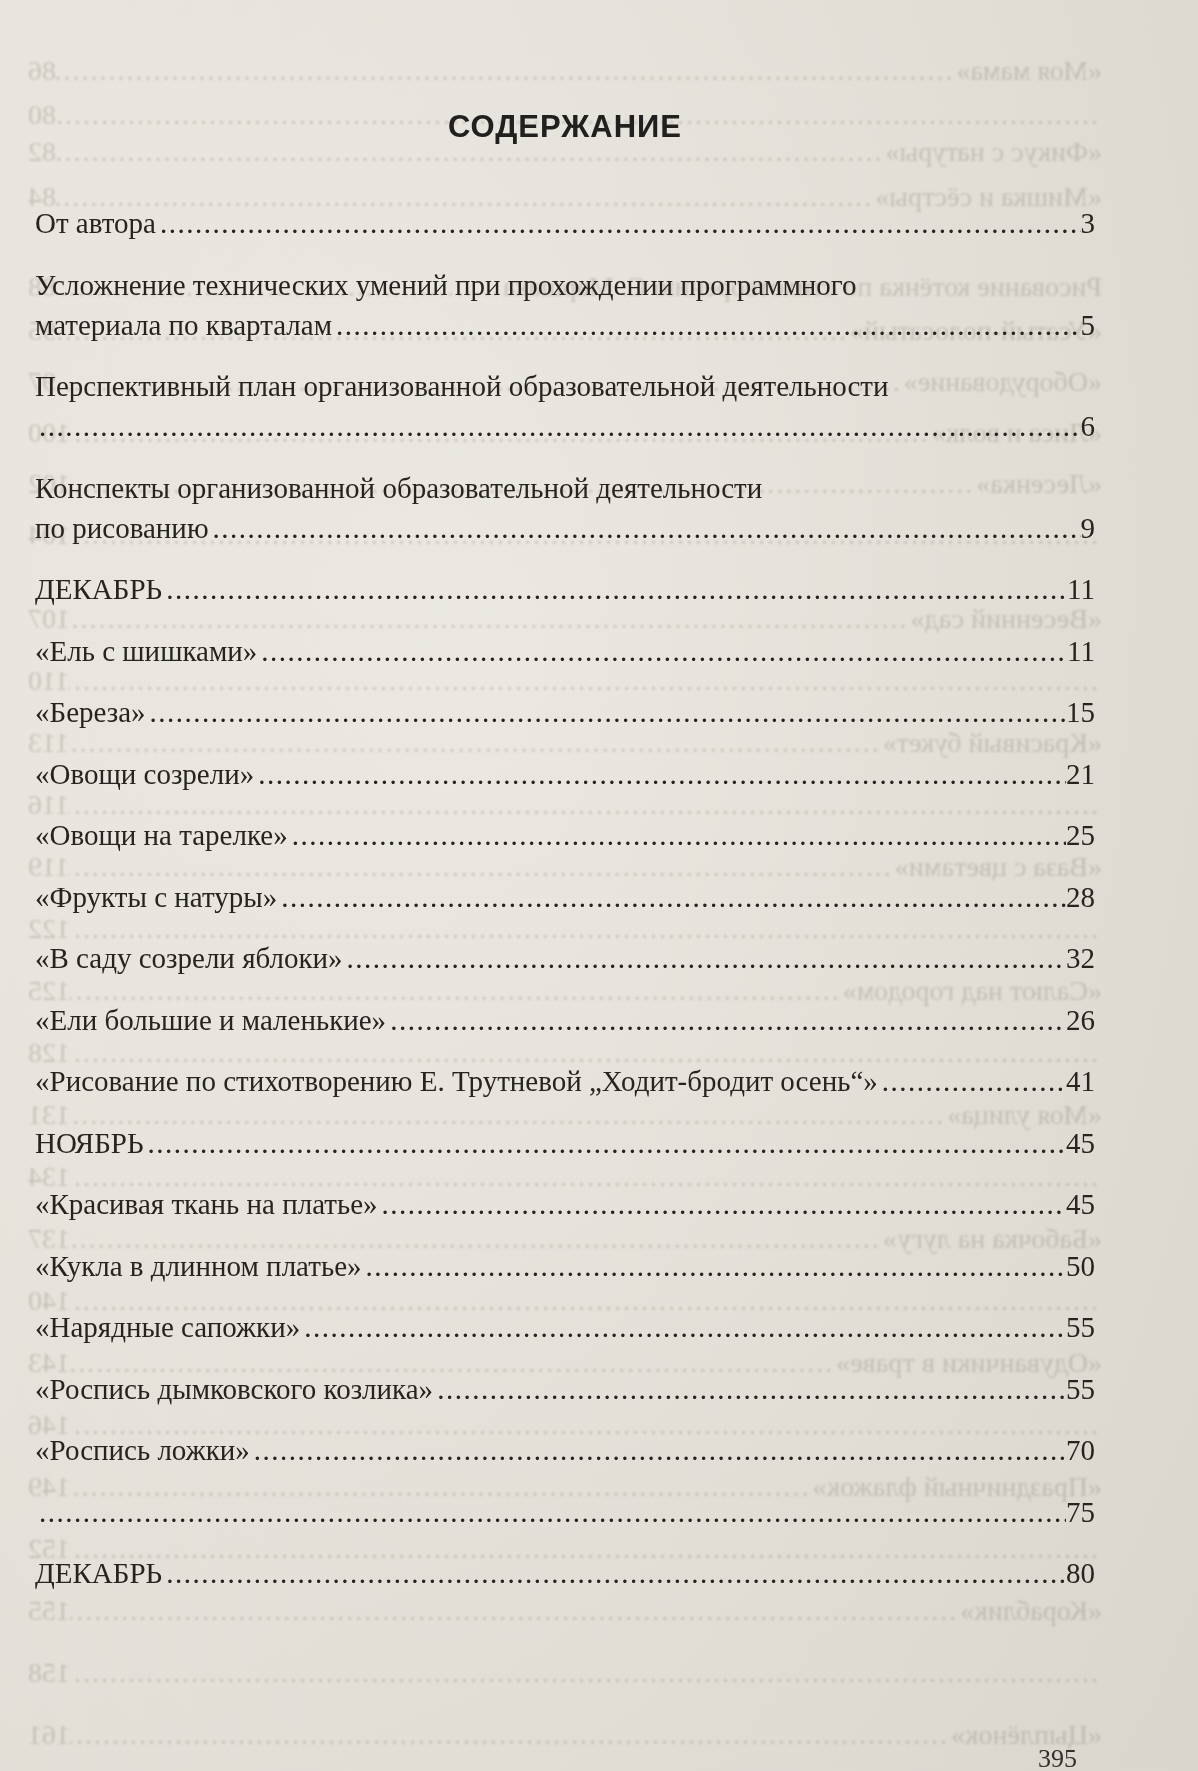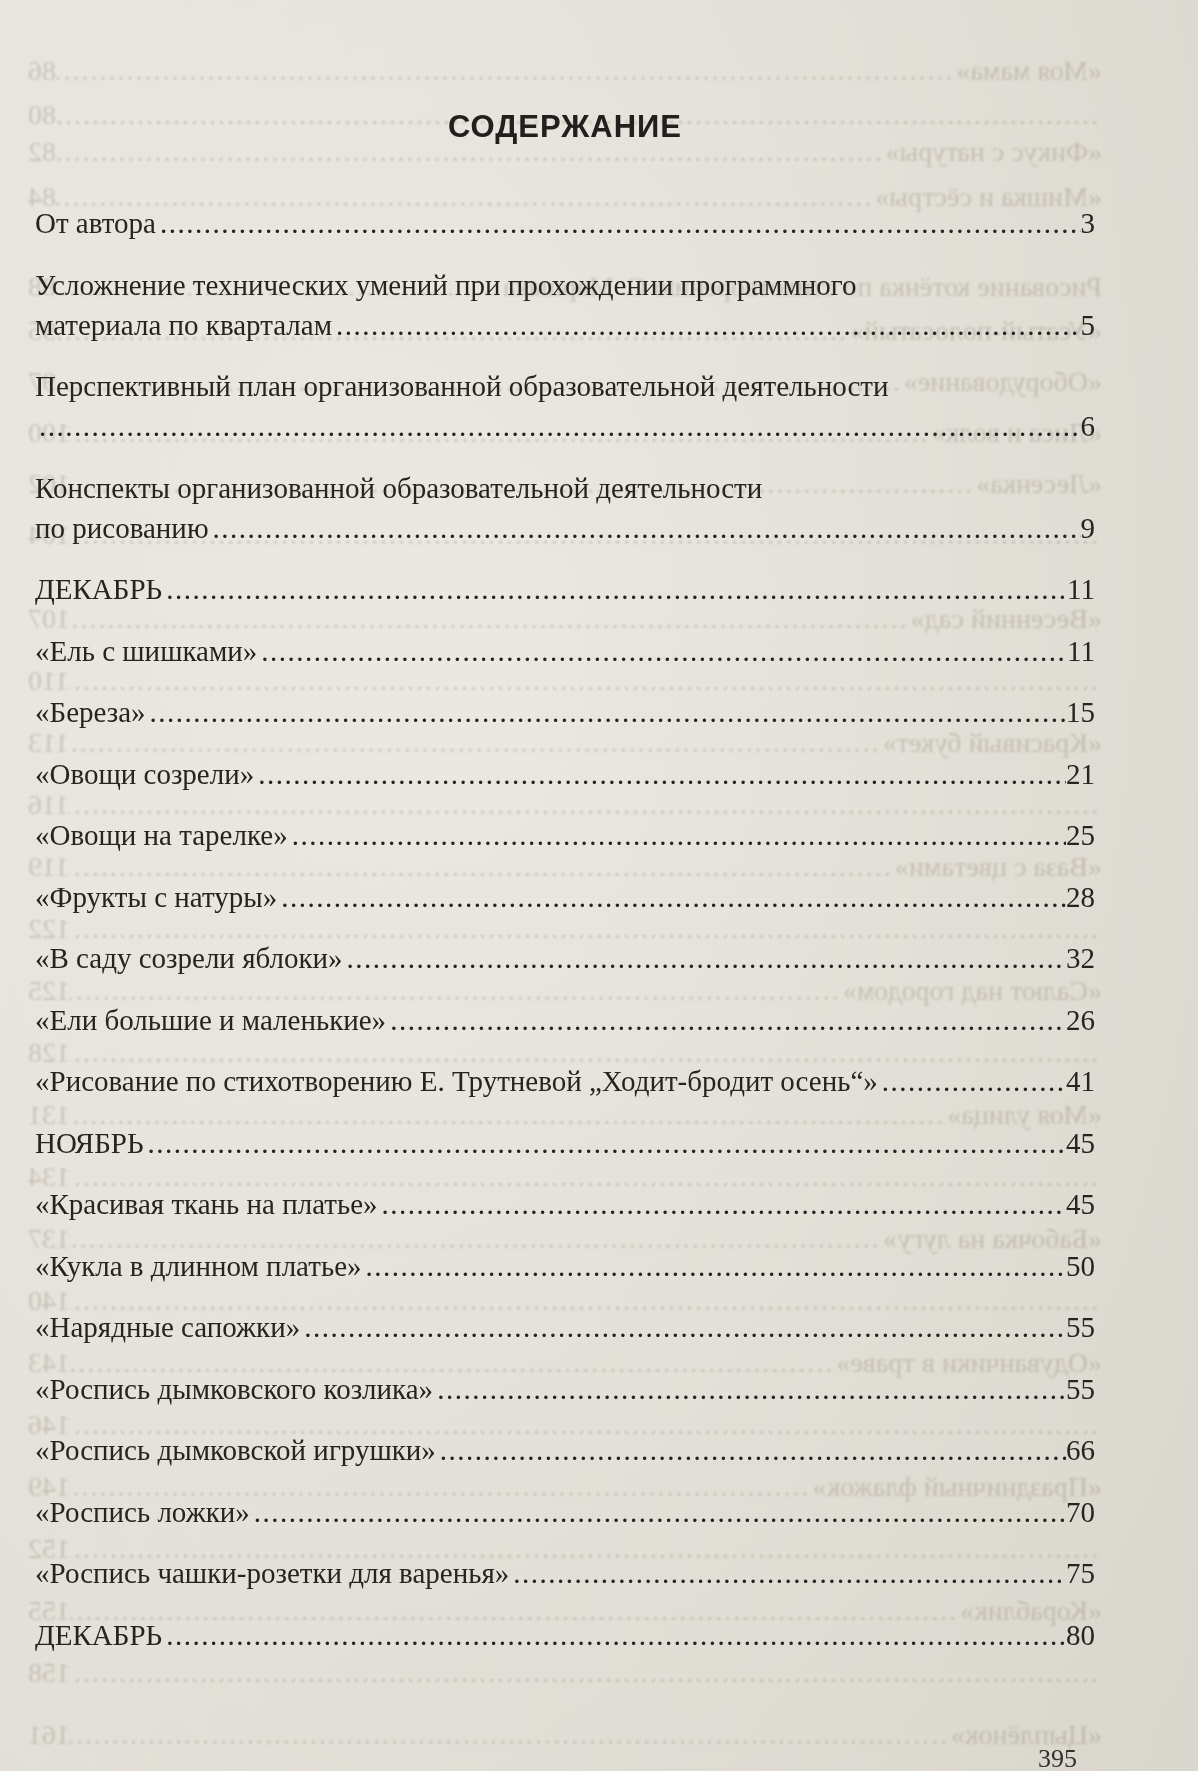--- a/index.html
+++ b/index.html
@@ -348,35 +348,27 @@
       </div>
       <div class="entry">
         <div class="ln row">
           <span class="lab">«Роспись дымковского козлика»</span>
           <span class="dots"></span>
           <span class="pg">55</span>
         </div>
       </div>
       <div class="entry">
         <div class="ln row">
-          <span class="lab">«Роспись дымковской игрушки»</span>
-          <span class="dots"></span>
-          <span class="pg">66</span>
-        </div>
-      </div>
-      <div class="entry">
-        <div class="ln row">
           <span class="lab">«Роспись ложки»</span>
           <span class="dots"></span>
           <span class="pg">70</span>
         </div>
       </div>
       <div class="entry">
         <div class="ln row">
-          <span class="lab">«Роспись чашки-розетки для варенья» </span>
           <span class="dots"></span>
           <span class="pg">75</span>
         </div>
       </div>
       <div class="entry">
         <div class="ln row">
           <span class="lab">ДЕКАБРЬ </span>
           <span class="dots"></span>
           <span class="pg">80</span>
         </div>

